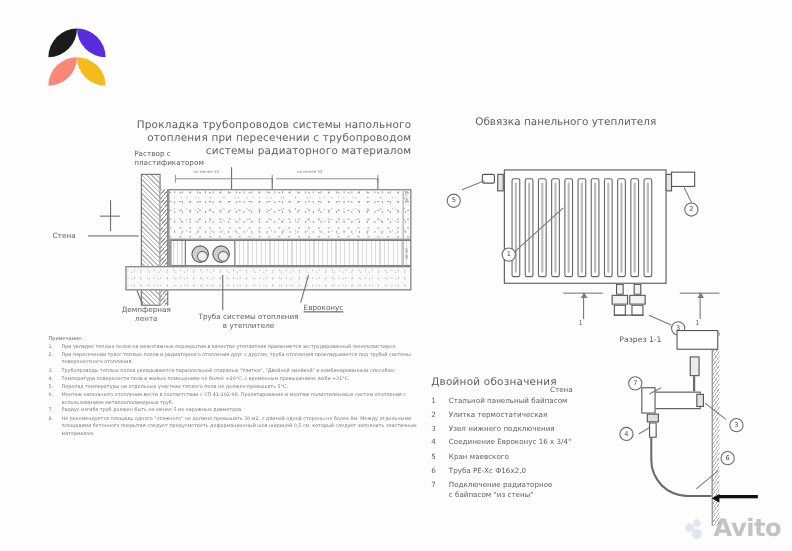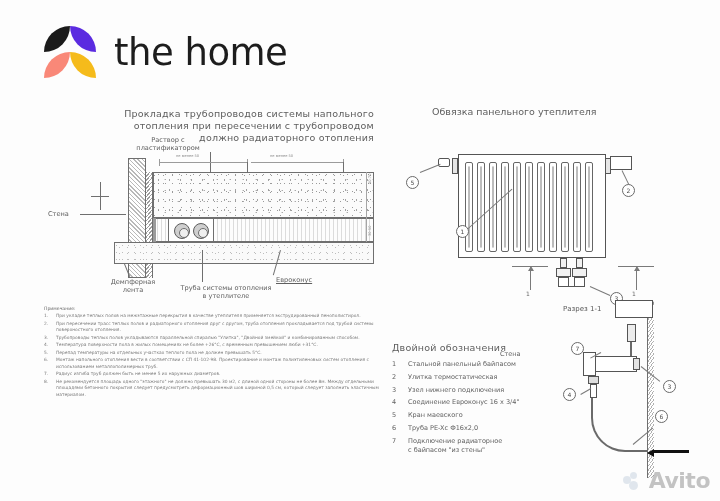--- a/index.html
+++ b/index.html
@@ -150,32 +150,31 @@
 
 <div class="page">
 
   <div class="header">
     <div class="logo-mark">
       <span class="petal tl"></span>
       <span class="petal tr"></span>
       <span class="petal bl"></span>
       <span class="petal br"></span>
     </div>
-    <div class="logo-text">the home</div>
   </div>
 
   <div class="dtitle" style="left:44px; top:108px; width:330px;">
     <div>Прокладка трубопроводов системы напольного</div>
     <div>отопления при пересечении с трубопроводом</div>
-    <div>должно радиаторного отопления</div>
+    <div>системы радиаторного материалом</div>
   </div>
 
   <div id="left-drawing">
 
-    <div class="lbl" style="left:78px; top:36px; white-space:pre-line; text-align:center; width:92px;">Раствор с
+    <div class="lbl" style="left:78px; top:36px; white-space:pre-line; width:92px;">Раствор с
 пластификатором</div>
     <div class="ln vl" style="left:166px; top:52px; height:21px;"></div>
 
     <div class="wall"></div>
     <div class="wall-ins"></div>
     <div class="lbl" style="left:4px; top:110px;">Стена</div>
     <div class="ln hl" style="left:36px; top:114px; width:46px;"></div>
     <div class="ln vl" style="left:56px; top:82px; height:28px;"></div>
     <div class="ln hl" style="left:47px; top:96px; width:18px;"></div>
 

